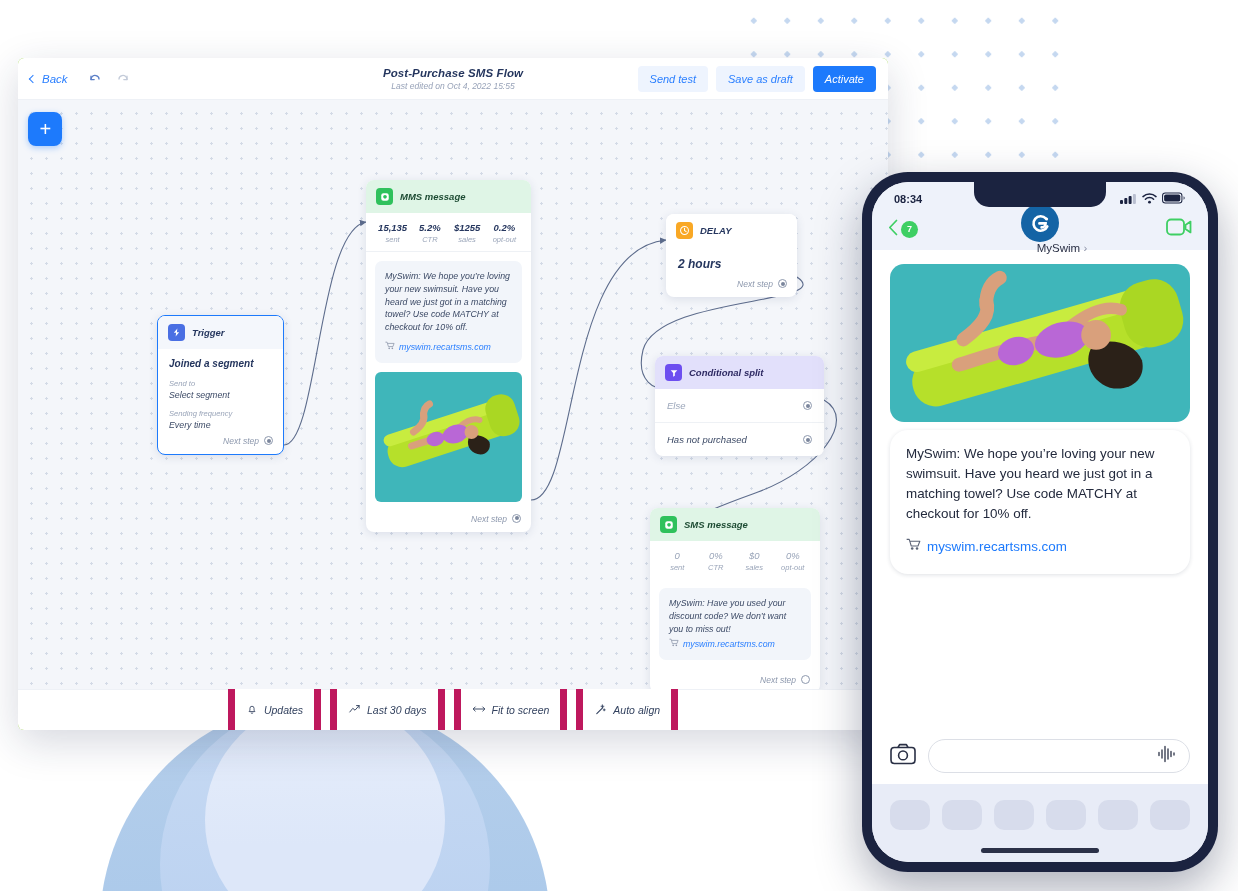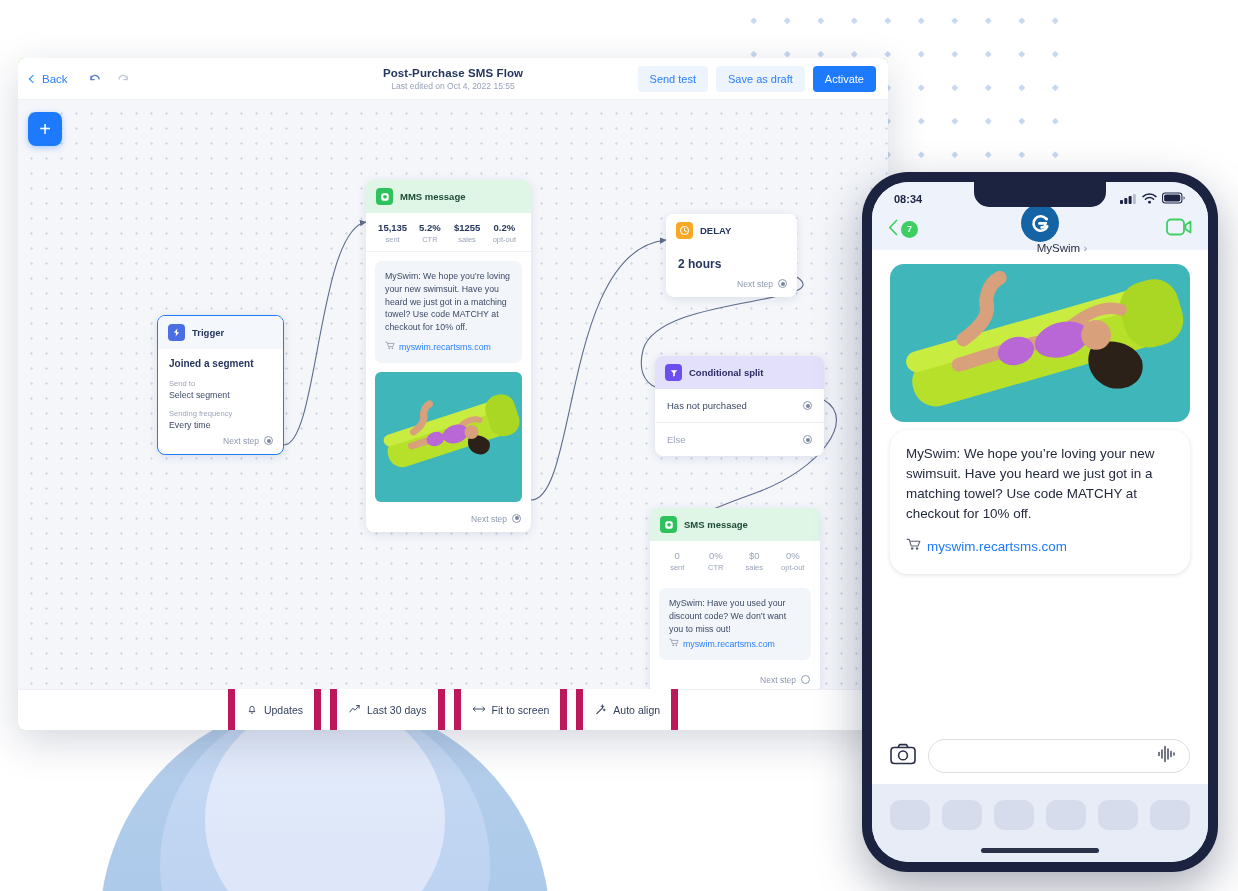--- a/index.html
+++ b/index.html
@@ -29,21 +29,21 @@
     background: linear-gradient(180deg,#c7daf3 0%, #bdd3f1 60%); }
   .circ-inner { left: 205px; top: 700px; width: 240px; height: 240px;
     background: linear-gradient(180deg,#e7eefb 0%, #dde7f9 60%); }
 
   
   .app-window {
     position: absolute; left: 18px; top: 58px;
     width: 870px; height: 672px;
     background: #84cc16; border-radius: 6px;
     box-shadow: 0 12px 40px rgba(25,40,80,.18);
-    overflow: hidden; z-index: 2;
+    overflow: hidden; z-index: 2; font-style: italic;
   }
   .topbar {
     position: relative; height: 42px; background: #fff;
     border-bottom: 1px solid #eef1f6;
     display: flex; align-items: center; padding: 0 12px;
   }
   .back-btn { display: flex; align-items: center; gap: 5px; color: #2a7fff;
     font-size: 11.5px; cursor: pointer; }
   .chev-left { width: 6px; height: 6px; border-left: 1.6px solid #2a7fff;
     border-bottom: 1.6px solid #2a7fff; transform: rotate(45deg); margin-right:1px; }
@@ -333,28 +333,28 @@
 
       <div class="node" style="left:637px; top:256px; width:169px;">
         <div class="node-hd hd-purple">
           <span class="sq sq-purple">
             <svg width="10" height="10" viewBox="0 0 12 12">
                 <path d="M2 2.6h8l-3 3.4v3.4l-2 1V6z" fill="#fff"></path>
               </svg>
           </span>
           <span>Conditional split</span>
         </div>
+        <div class="split-row muted">
+          <span>Else</span>
+          <span class="dot-o dot-filled">
+              <i></i>
+            </span>
+        </div>
         <div class="split-row">
           <span>Has not purchased</span>
-          <span class="dot-o dot-filled">
-              <i></i>
-            </span>
-        </div>
-        <div class="split-row muted">
-          <span>Else</span>
           <span class="dot-o dot-filled">
               <i></i>
             </span>
         </div>
       </div>
 
       <div class="node" style="left:632px; top:408px; width:170px;">
         <div class="node-hd hd-green">
           <span class="sq sq-green">
             <svg width="10" height="10" viewBox="0 0 12 12">

